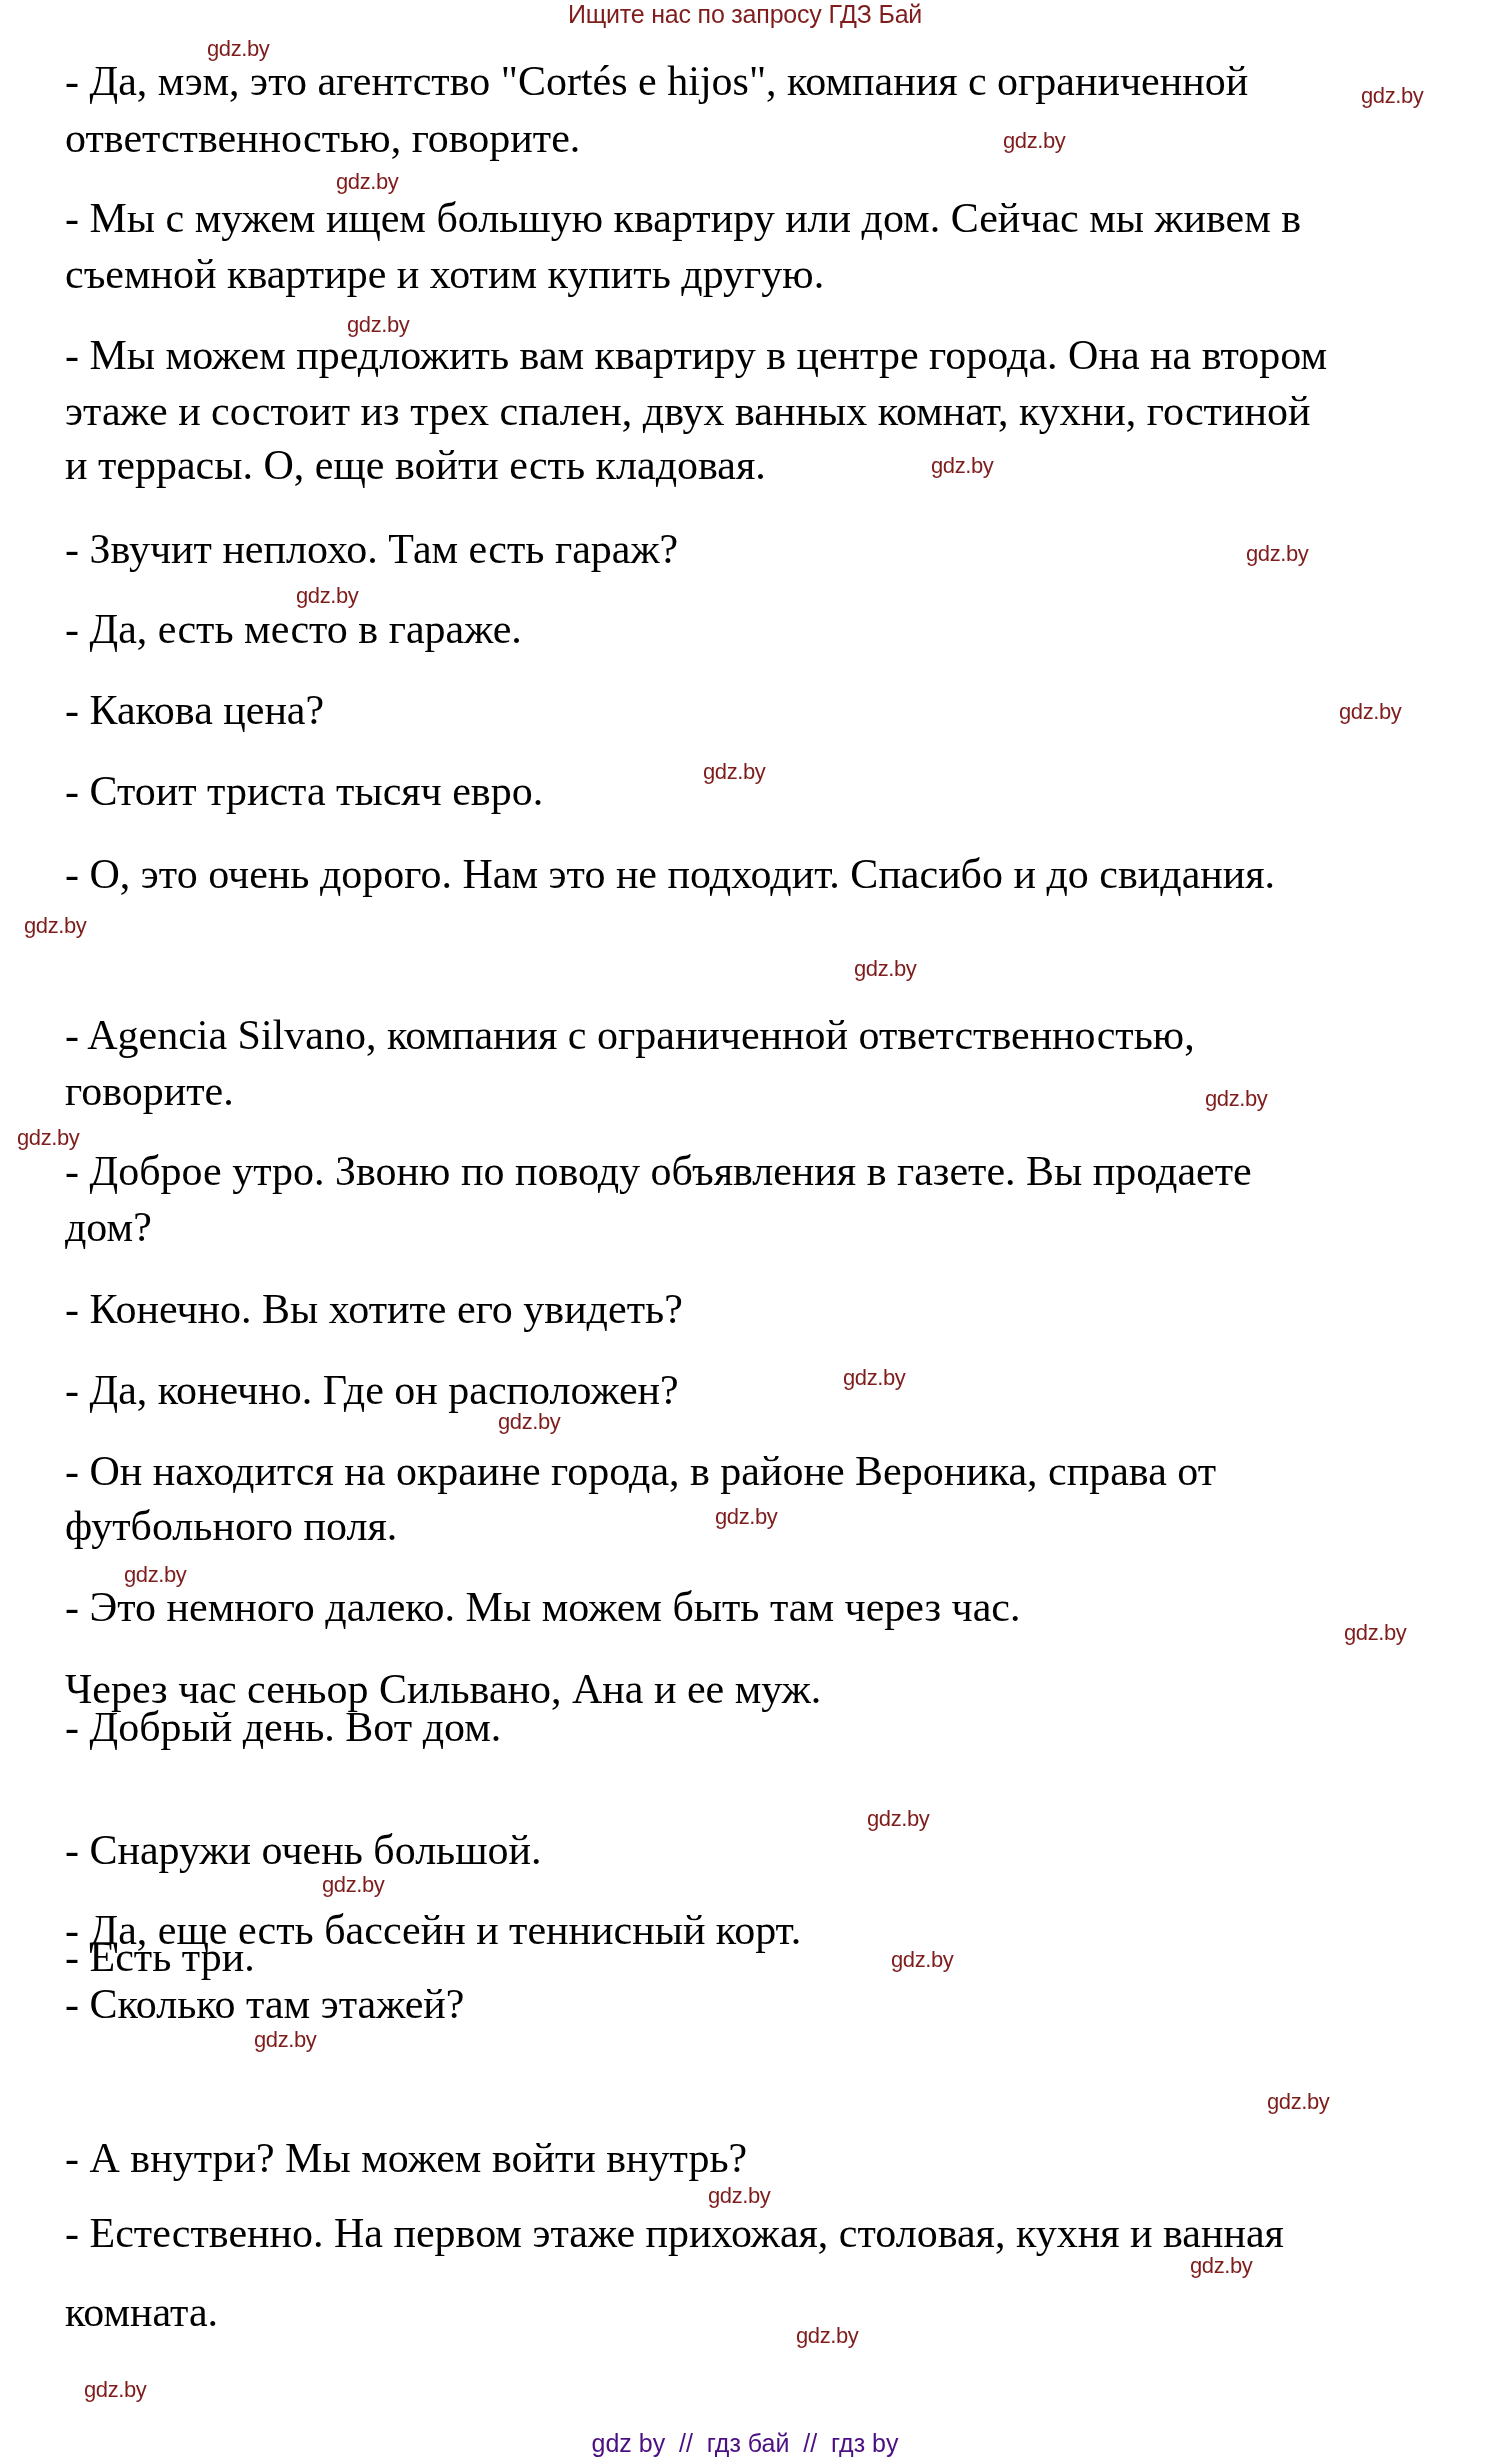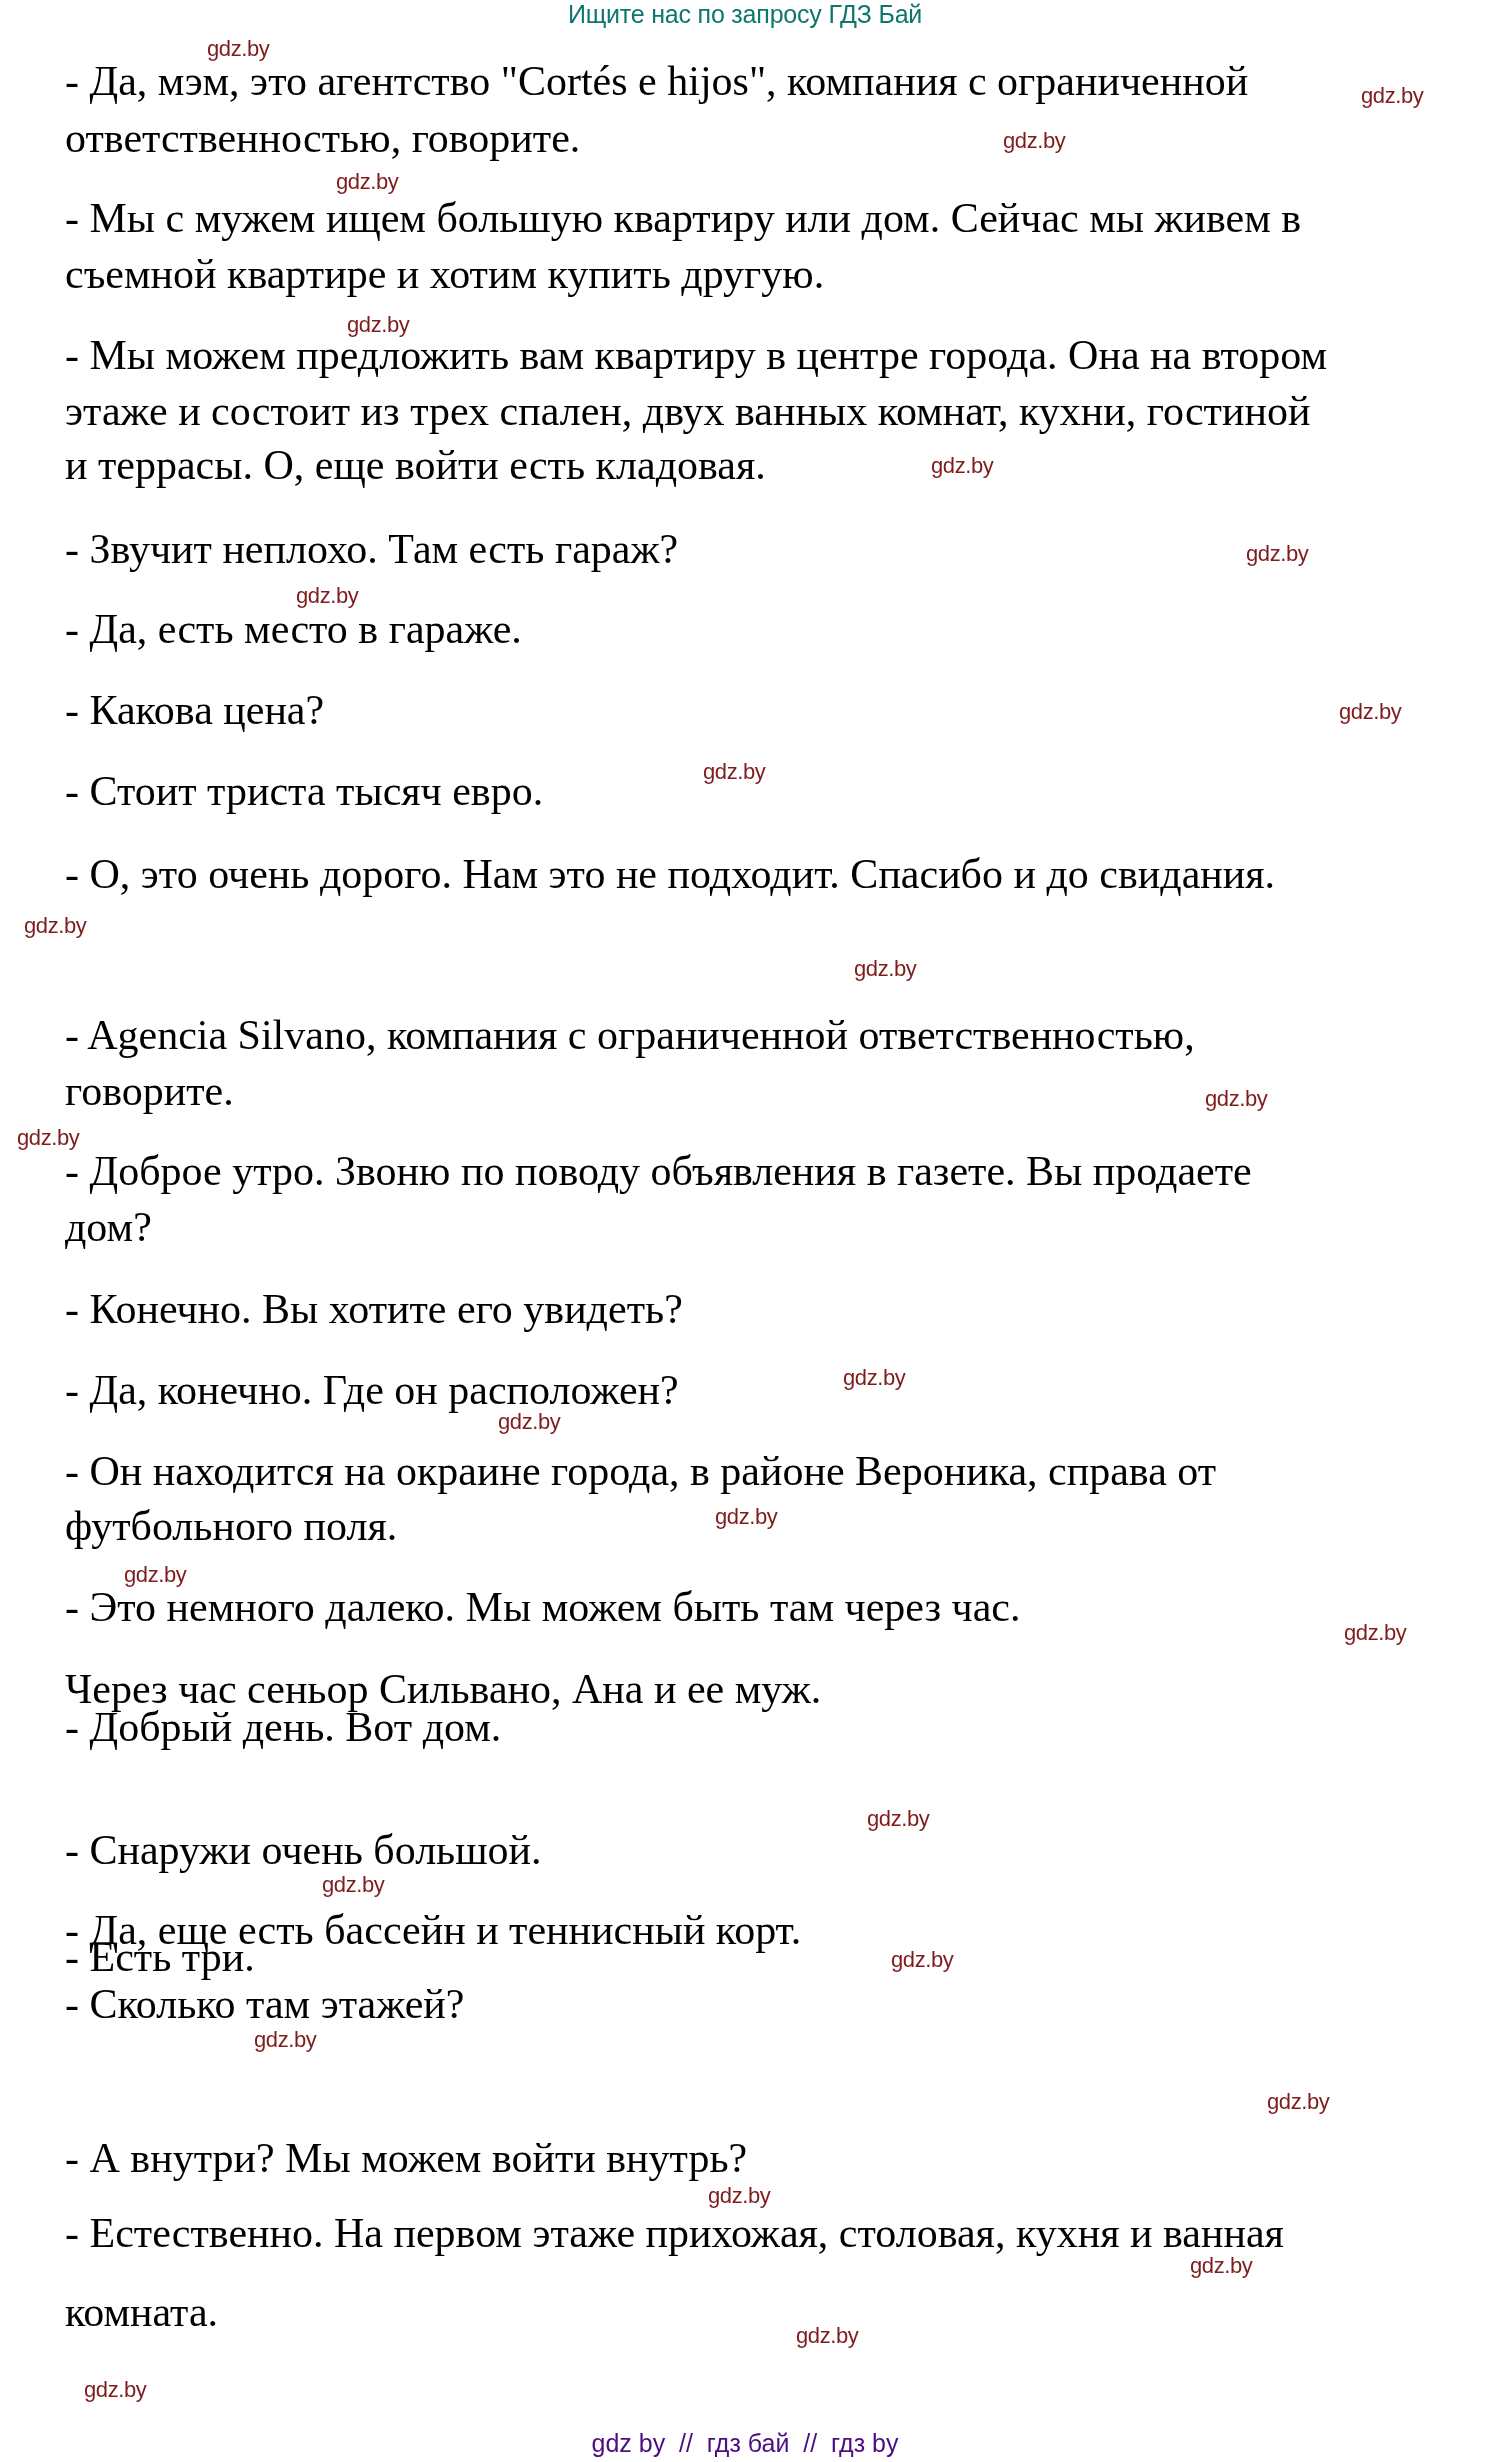--- a/index.html
+++ b/index.html
@@ -1,20 +1,20 @@
 <!DOCTYPE html>
 <html style="font-size:12.3px"><head>
 <meta charset="utf-8">
 <style>
   html, body { margin: 0; padding: 0; background: #ffffff; }
   body { width: 1490px; height: 2462px; position: relative; overflow: hidden; }
   .header {
     position: absolute; left: 0; top: 0; width: 1490px; text-align: center;
     font-family: "Liberation Sans", sans-serif; font-size: 25px; line-height: 28px;
-    color: #0f766e; letter-spacing: -0.2px;
+    color: #7f1d1d; letter-spacing: -0.2px;
   }
   .footer {
     position: absolute; left: 0; top: 2429px; width: 1490px; text-align: center;
     font-family: "Liberation Sans", sans-serif; font-size: 25px; line-height: 29px;
     color: #4b0f82; white-space: pre;
   }
   .line {
     position: absolute; left: 65px;
     font-family: "Liberation Serif", serif; font-size: 42px; line-height: 42px;
     color: #000000; white-space: nowrap;

